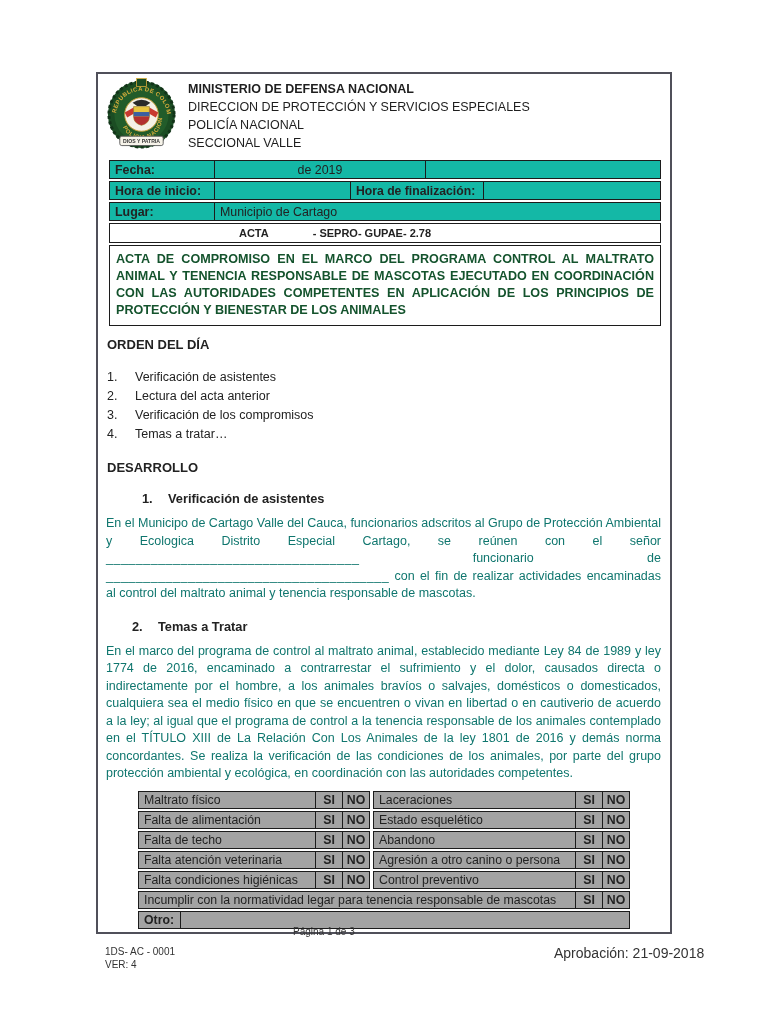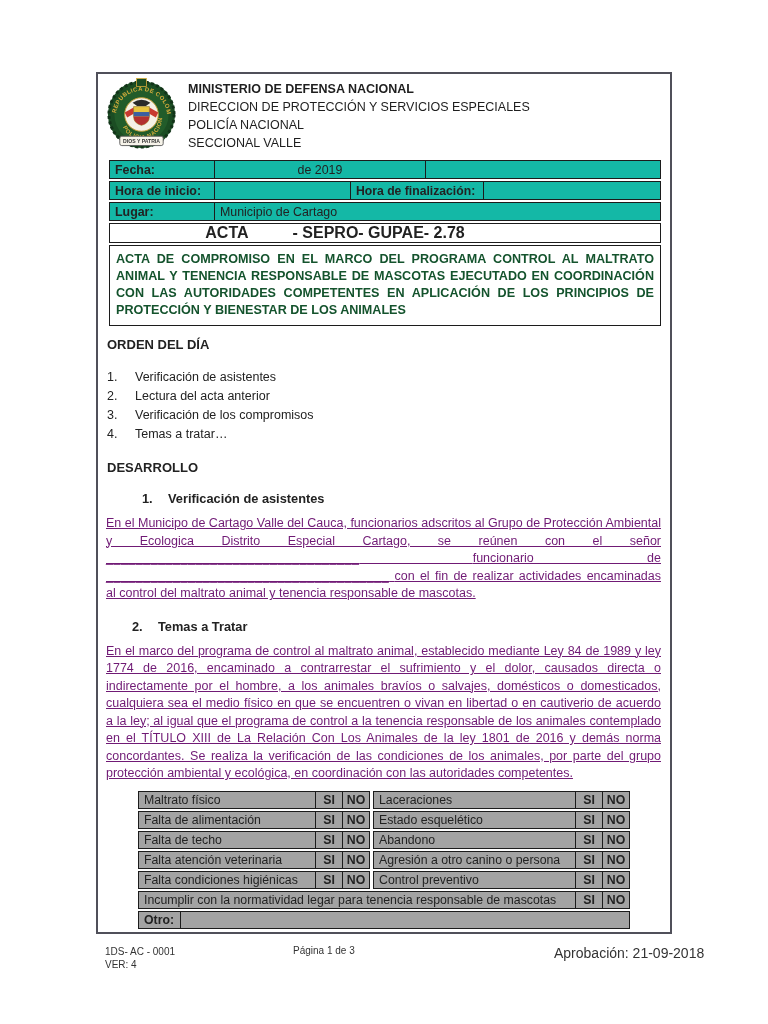--- a/index.html
+++ b/index.html
@@ -29,60 +29,60 @@
     align-items:center; background:#14b8a6;
   }
   .mcell { height:100%; display:flex; align-items:center; padding-left:5px; white-space:nowrap; }
   .mlabel { width:105px; font-weight:bold; border-right:1.5px solid #1c1c1c; }
   .bdr { border-right:1.5px solid #1c1c1c; }
   .ctr { justify-content:center; padding-left:0; }
   .flex1 { flex:1; }
   .acta-row {
     display:flex; border:1.5px solid #1c1c1c; height:20px; margin-bottom:2px;
     align-items:center; justify-content:center; font-weight:bold; gap:44px;
-    padding-right:100px; font-size:16px;
+    padding-right:100px; font-size:11px;
   }
   .title-box {
     border:1.5px solid #1c1c1c; padding:5px 6px 6px 6px; font-weight:bold;
     text-align:justify; font-size:12.6px; line-height:17px; color:#14532d;
   }
 
   
   .h-orden { margin:11px 0 0 9px; font-weight:bold; font-size:13px; }
   .agenda { margin:16px 0 0 9px; font-size:12.5px; }
   .agenda-item { display:flex; line-height:19px; }
   .agenda-num { width:28px; flex:0 0 28px; }
   .h-desarrollo { margin:16px 0 0 9px; font-weight:bold; font-size:13px; }
   .h-sec { margin:16px 0 0 44px; font-weight:bold; font-size:12.8px; display:flex; }
   .h-sec .num { width:26px; flex:0 0 26px; }
   .h-sec2 { margin-left:34px; }
   .para {
     margin:9px 9px 0 8px; text-align:justify; font-size:12.5px;
-    line-height:17.5px; color:#701a75;text-decoration:underline;
+    line-height:17.5px; color:#0f766e;
   }
   .para .blank { letter-spacing:0.5px; }
 
   
   .check { margin:8px 0 0 40px; width:492px; font-size:12.3px; }
   .crow { display:flex; gap:3px; margin-bottom:1.5px; height:18.5px; }
   .grp { display:flex; border:1.5px solid #1c1c1c; align-items:stretch; background:#a3a3a3; }
   .grp-l { width:232px; }
   .grp-r { flex:1; }
   .grp-full { width:100%; }
   .clabel { flex:1; display:flex; align-items:center; padding-left:5px; white-space:nowrap; overflow:hidden; }
   .cyn {
     width:27px; flex:0 0 27px; display:flex; align-items:center; justify-content:center;
     font-weight:bold; border-left:1.5px solid #1c1c1c;
   }
   .otro-label { flex:0 0 42px; width:42px; display:flex; align-items:center; padding-left:5px; font-weight:bold; border-right:1.5px solid #1c1c1c; }
   .otro-value { flex:1; }
 
   
   .f-left  { position:absolute; left:105px; top:945px; font-size:10px; line-height:13px; color:#333; }
-  .f-center{ position:absolute; left:293px; top:945px; font-size:10px; color:#333; }
+  .f-center{ position:absolute; left:293px; top:926px; font-size:10px; color:#333; }
   .f-right { position:absolute; left:554px; top:945px; font-size:14px; color:#333; }
 </style>
 </head>
 <body>
 
 <div class="page">
   <div class="doc-box">
 
     <div class="header">
       <svg class="logo" viewBox="0 0 76 76">

